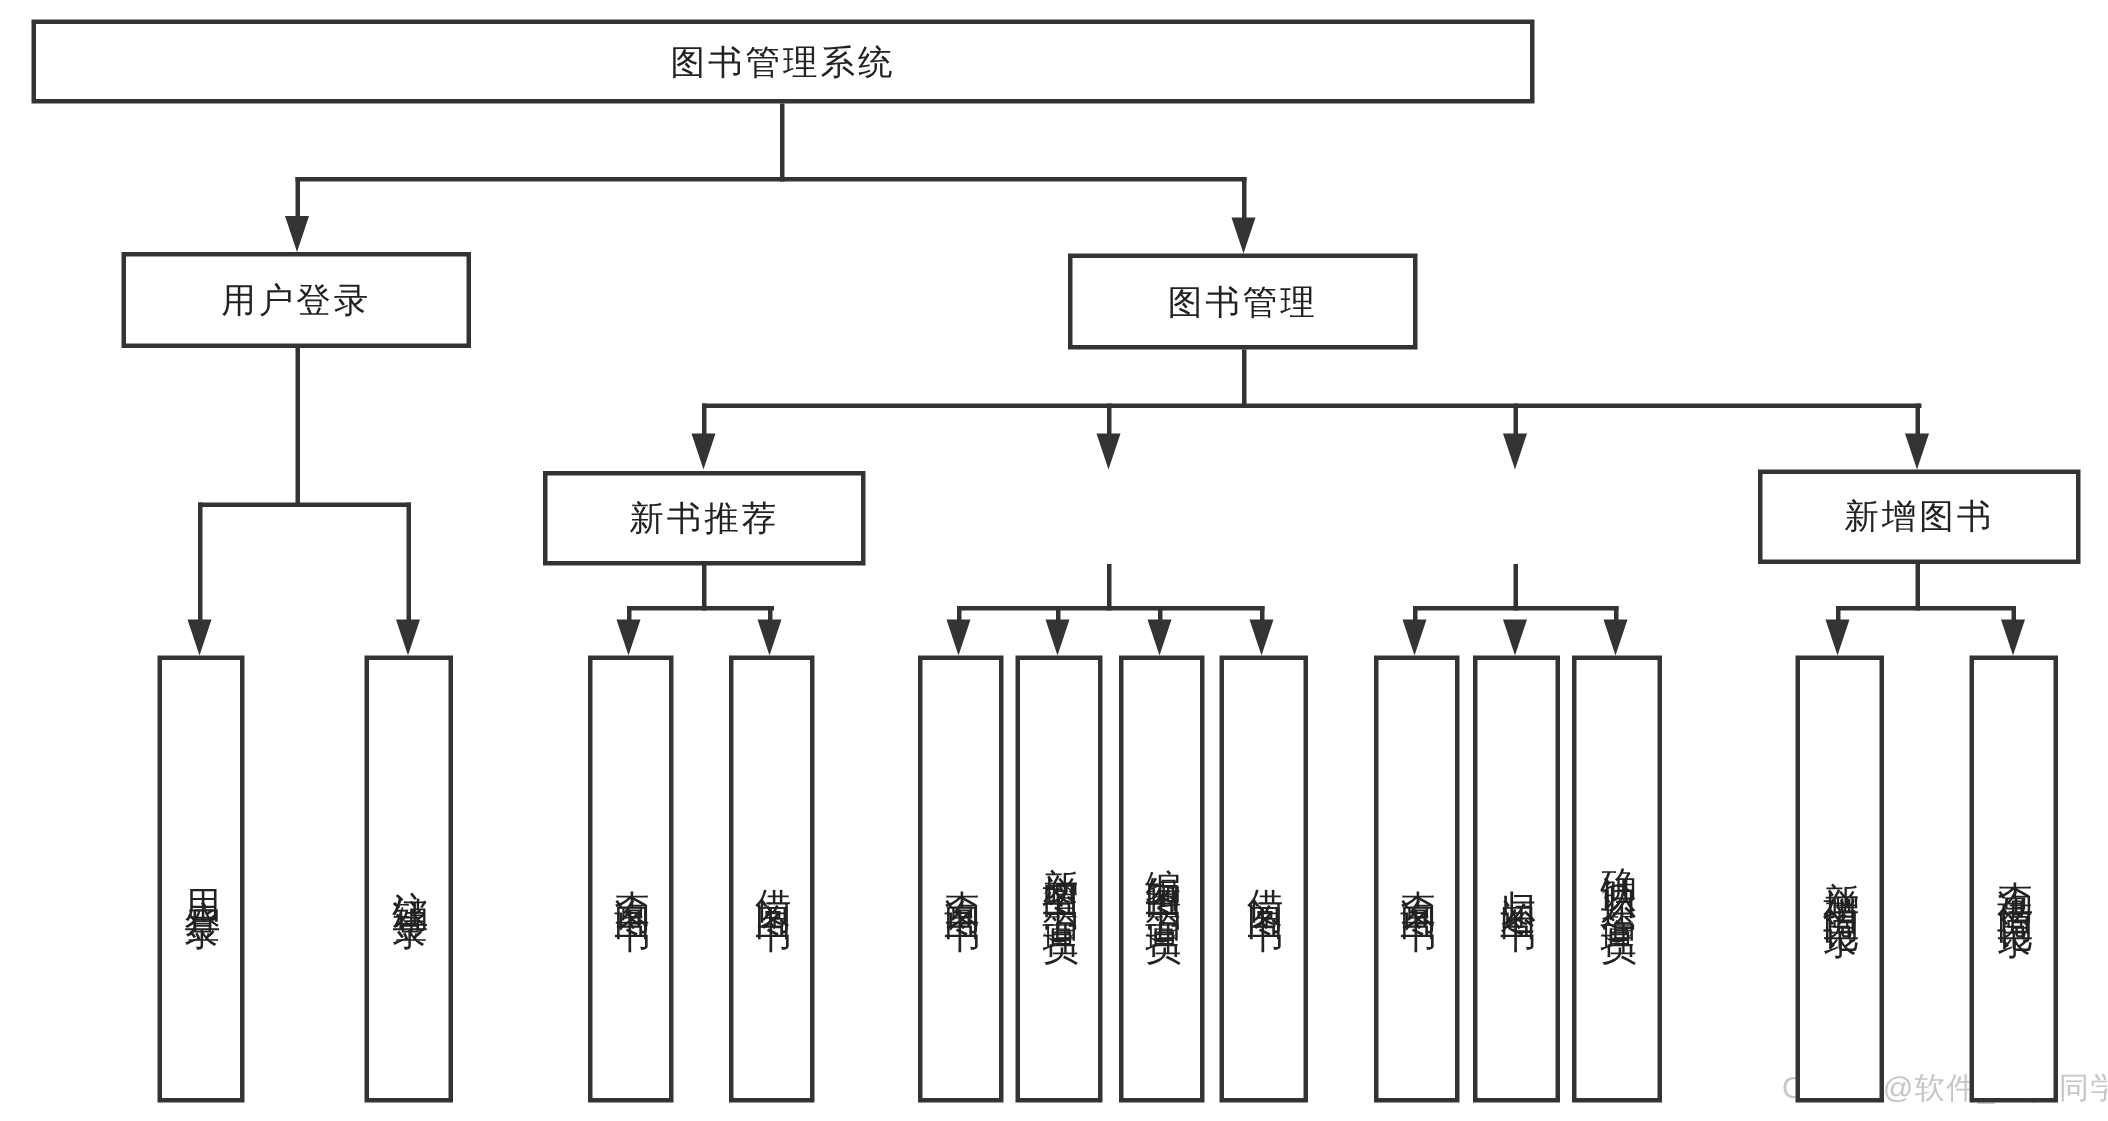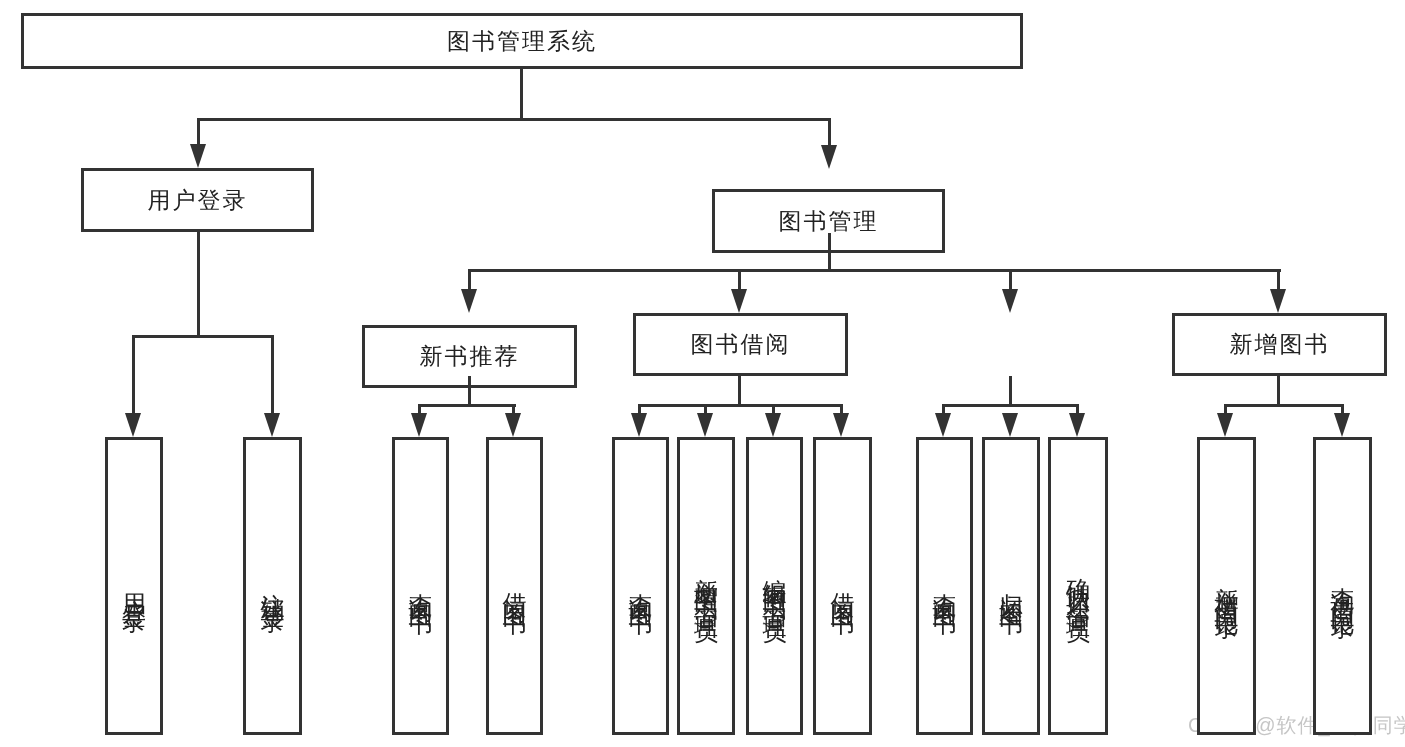--- a/index.html
+++ b/index.html
@@ -66,28 +66,25 @@
 <body>
 
 <div class="canvas">
   <div class="watermark">CSDN @软件_小贺同学</div>
 <div class="node" style="left: 21px; top: 13px; width: 1002px; height: 56px;">
     <span class="label">图书管理系统</span>
   </div>
     <div class="node" style="left: 81px; top: 168px; width: 233px; height: 64px;">
     <span class="label">用户登录</span>
   </div>
-    <div class="node" style="left: 712px; top: 169px; width: 233px; height: 64px; margin-top: 20px;">
+    <div class="node" style="left: 712px; top: 169px; width: 233px; height: 64px;">
     <span class="label">图书管理</span>
   </div>
-    <div class="node" style="left: 362px; top: 325px; width: 215px; height: 63px;">
+    <div class="node" style="left: 362px; top: 314px; width: 215px; height: 63px;">
     <span class="label">新书推荐</span>
-  </div>
-    <div class="node" style="left: 633px; top: 313px; width: 215px; height: 63px;">
-    <span class="label">图书借阅</span>
   </div>
     <div class="node" style="left: 1172px; top: 313px; width: 215px; height: 63px;">
     <span class="label">新增图书</span>
   </div>
     <div class="node vertical" style="left: 105px; top: 437px; width: 58px; height: 298px;">
     <span class="label">用户登录</span>
   </div>
     <div class="node vertical" style="left: 243px; top: 437px; width: 59px; height: 298px;">
     <span class="label">注销登录</span>
   </div>

